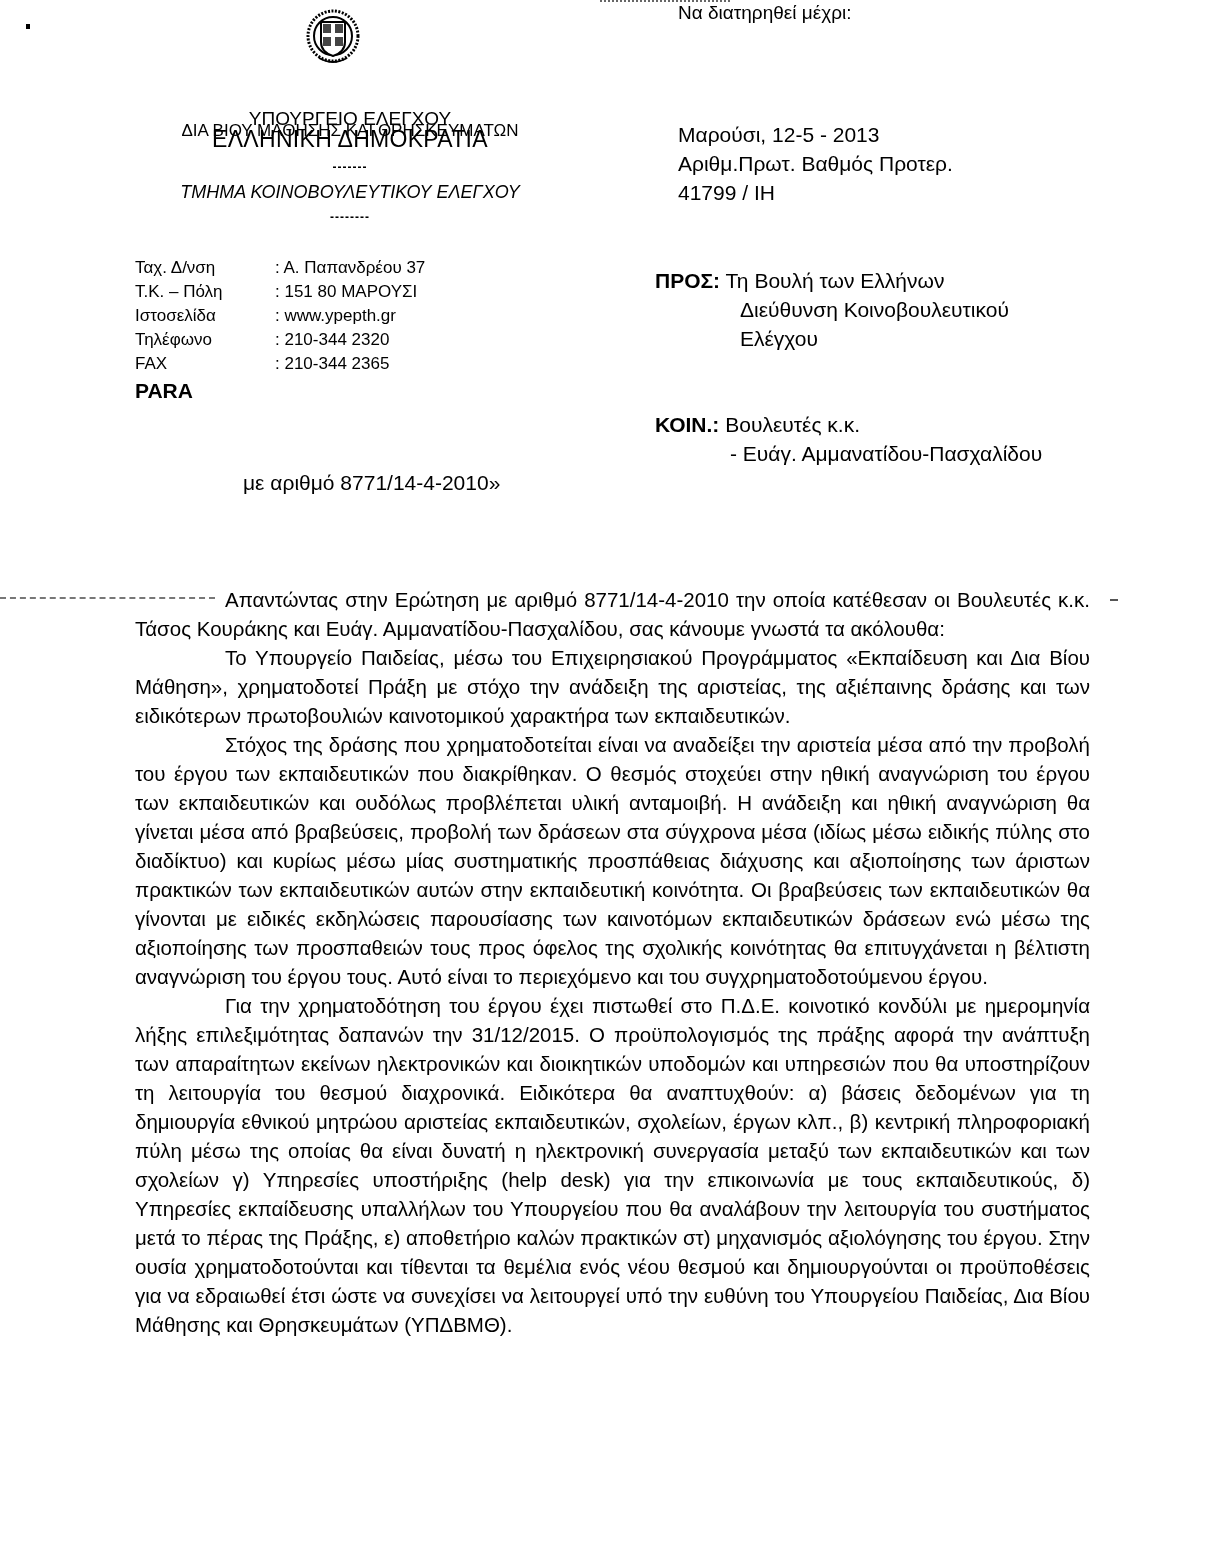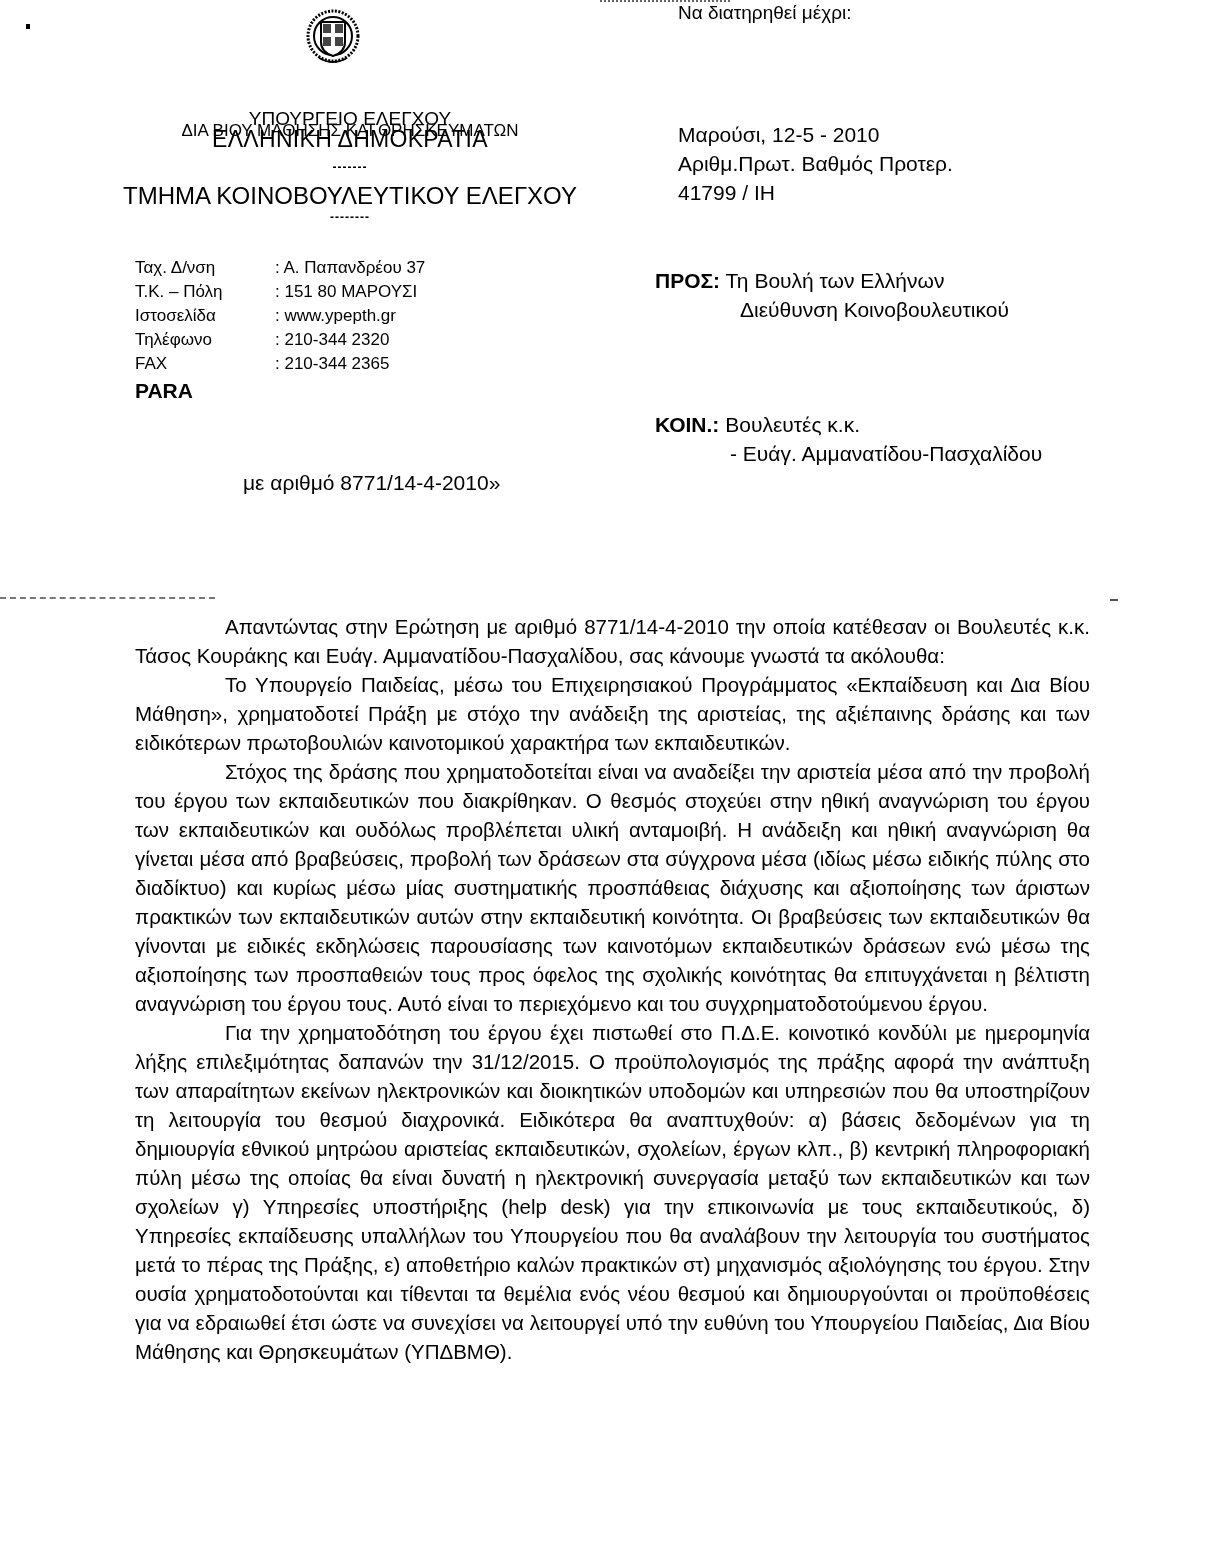--- a/index.html
+++ b/index.html
@@ -5,37 +5,37 @@
   html,body{margin:0;padding:0;background:#ffffff;}
   body{width:1222px;height:1545px;position:relative;overflow:hidden;color:#000;font-family:"Liberation Sans",sans-serif;}
   .abs{position:absolute;}
   .emblem{left:305px;top:8px;width:56px;height:60px;}
   .hdr{left:100px;width:500px;text-align:center;white-space:nowrap;}
   .h1{top:78px;font-size:23px;letter-spacing:0.3px;margin-top:48px;}
   .h2{top:108px;font-size:19px;}
   .h3{top:121px;font-size:17px;}
   .dash{font-size:12px;font-weight:bold;letter-spacing:1px;}
   .d1{top:160px;}
-  .h4{top:182px;font-size:24px;}
+  .h4{top:182px;font-size:18px;font-style:italic;}
   .d2{top:210px;}
   .topright{left:678px;top:2px;font-size:19px;}
   .topdots{left:600px;top:0;width:130px;height:6px;border-top:2px dotted #666;}
   .dateblock{left:678px;top:120px;font-size:21px;line-height:29px;white-space:nowrap;}
   .contact{left:135px;top:256px;font-size:17px;line-height:24px;}
   .contact .row{display:flex;white-space:nowrap;}
   .contact .lbl{width:140px;}
   .para{left:135px;top:379px;font-size:21px;font-weight:bold;}
   .recip{left:655px;top:266px;font-size:21px;line-height:29px;white-space:nowrap;}
   .recip .ind{padding-left:85px;}
   .koin{left:655px;top:410px;font-size:21px;line-height:29px;white-space:nowrap;}
   .koin .ind{padding-left:75px;}
   .subject{left:135px;top:468px;font-size:21px;line-height:29px;white-space:nowrap;}
   .subject .ind{padding-left:108px;}
   b{font-weight:bold;}
-  .body{left:135px;top:612px;width:955px;font-size:20.5px;line-height:29px;text-align:justify;font-family:"Liberation Sans Narrow","Liberation Sans",sans-serif;}
+  .body{left:135px;top:585px;width:955px;font-size:20.5px;line-height:29px;text-align:justify;font-family:"Liberation Sans Narrow","Liberation Sans",sans-serif;}
   .body p{margin:0;}
   .body .ind{text-indent:90px;}
   .noise-left{left:0;top:597px;width:215px;height:2px;border-top:2px dashed #777;}
   .noise-right{left:1110px;top:599px;width:8px;height:2px;background:#555;}
   .speck{left:26px;top:24px;width:4px;height:5px;background:#000;}
 </style>
 </head>
 <body>
 
 <div class="abs speck"></div>
@@ -57,21 +57,21 @@
 <div class="abs hdr h1">ΕΛΛΗΝΙΚΗ ΔΗΜΟΚΡΑΤΙΑ</div>
 <div class="abs hdr h2">ΥΠΟΥΡΓΕΙΟ  ΕΛΕΓΧΟΥ</div>
 <div class="abs hdr h3">ΔΙΑ ΒΙΟΥ ΜΑΘΗΣΗΣ ΚΑΙ ΘΡΗΣΚΕΥΜΑΤΩΝ</div>
 <div class="abs hdr dash d1">-------</div>
 <div class="abs hdr h4">ΤΜΗΜΑ ΚΟΙΝΟΒΟΥΛΕΥΤΙΚΟΥ ΕΛΕΓΧΟΥ</div>
 <div class="abs hdr dash d2">--------</div>
 
 <div class="abs topright">Να διατηρηθεί μέχρι:</div>
 
 <div class="abs dateblock">
-  <div>Μαρούσι,  12-5 - 2010</div>
+  <div>Μαρούσι,  12-5 - 2013</div>
   <div>Αριθμ.Πρωτ. Βαθμός Προτερ.</div>
   <div>41799 / ΙΗ</div>
 </div>
 
 <div class="abs contact">
   <div class="row">
       <span class="lbl">Ταχ. Δ/νση</span>
       <span>: Α. Παπανδρέου 37</span>
     </div>
   <div class="row">
@@ -89,20 +89,21 @@
   <div class="row">
       <span class="lbl">FAX</span>
       <span>: 210-344 2365</span>
     </div>
 </div>
 <div class="abs para">PARA</div>
 
 <div class="abs recip">
   <div><b>ΠΡΟΣ:</b> <span>Τη Βουλή των Ελλήνων</span></div>
   <div class="ind">Διεύθυνση Κοινοβουλευτικού</div>
+  <div class="ind">Ελέγχου</div>
 </div>
 
 <div class="abs koin">
   <div><b>ΚΟΙΝ.:</b> <span>Βουλευτές  κ.κ.</span></div>
   <div class="ind">- Ευάγ. Αμμανατίδου-Πασχαλίδου</div>
 </div>
 
 <div class="abs subject">
   <div class="ind">με αριθμό 8771/14-4-2010»</div>
 </div>

